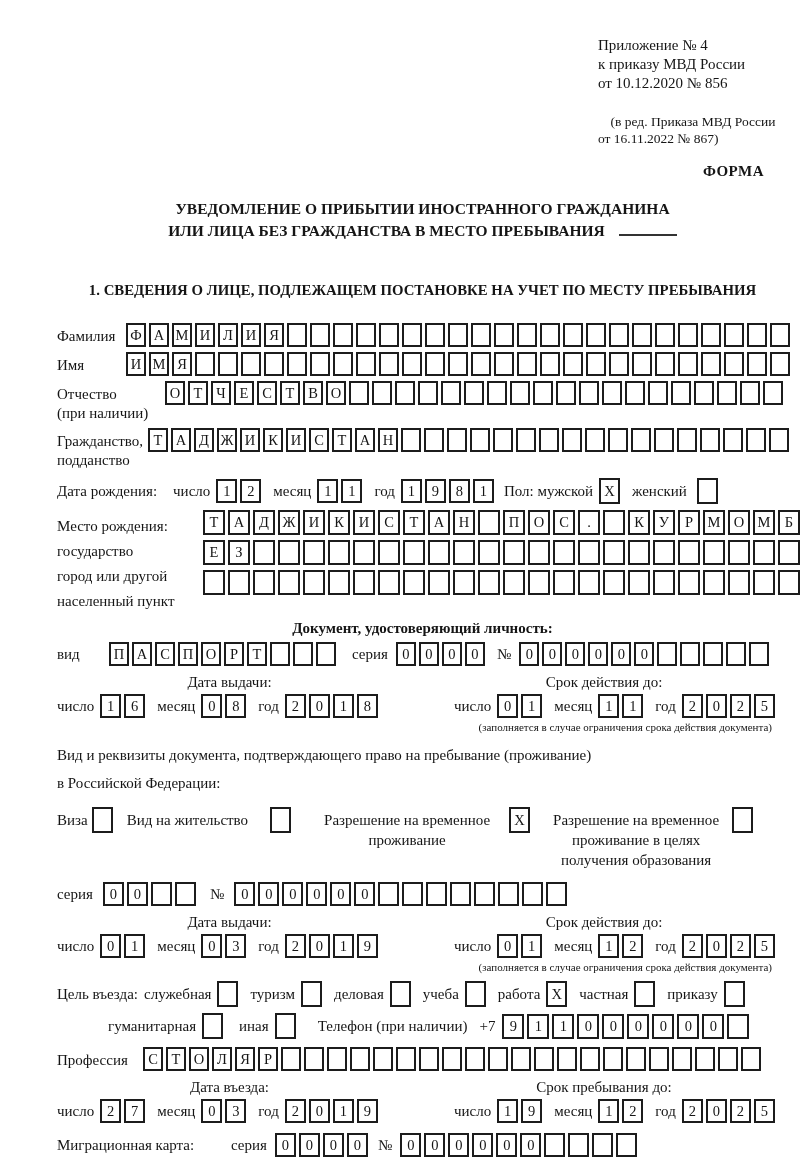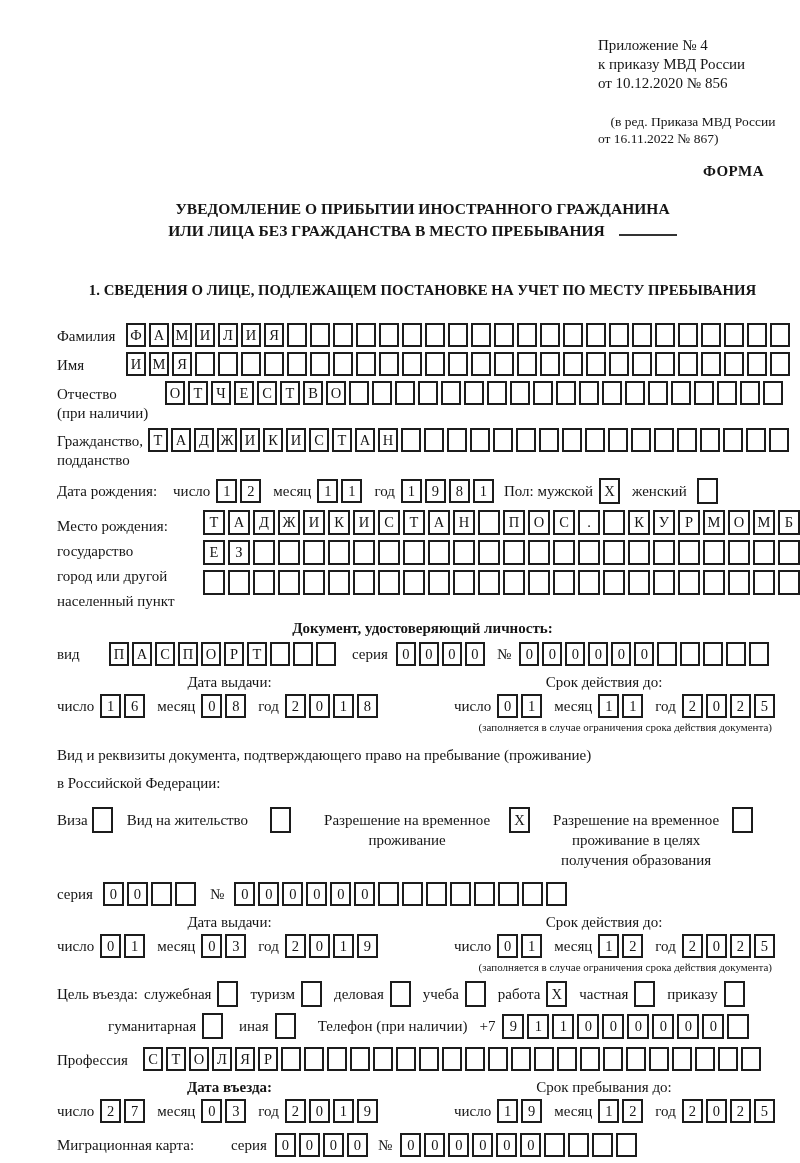--- a/index.html
+++ b/index.html
@@ -628,21 +628,21 @@
         <span class="box"></span>
         <span class="box"></span>
         <span class="box"></span>
         <span class="box"></span>
         <span class="box"></span>
       </div>
   </div>
 
   <div class="dgroups">
     <div class="dgroup dgl">
-      <div class="dg-head" style="font-weight:bold">Дата въезда:</div>
+      <div class="dg-head" style="font-weight:normal">Дата въезда:</div>
       <div class="dg-fields">
         <span class="lbl">число</span>
         <span class="boxes wide">
             <span class="box">2</span>
             <span class="box">7</span>
           </span>
         <span class="lbl lbl2">месяц</span>
         <span class="boxes wide">
             <span class="box">0</span>
             <span class="box">3</span>

